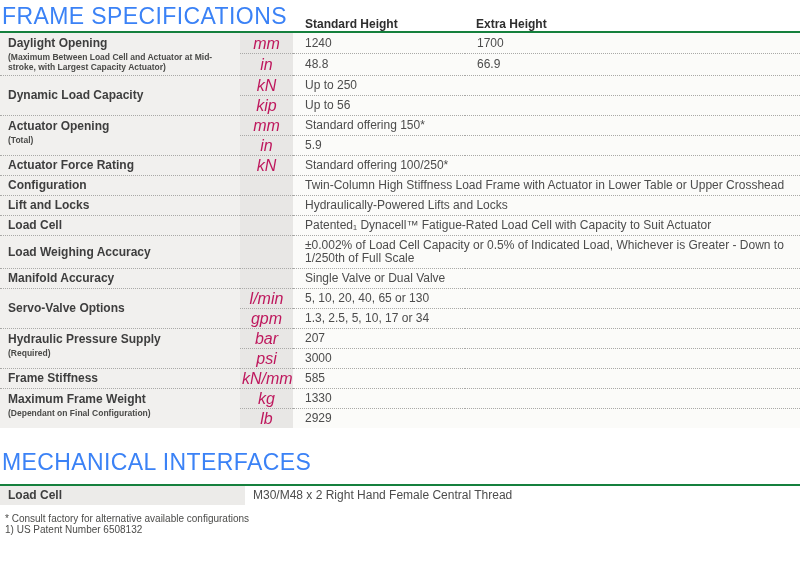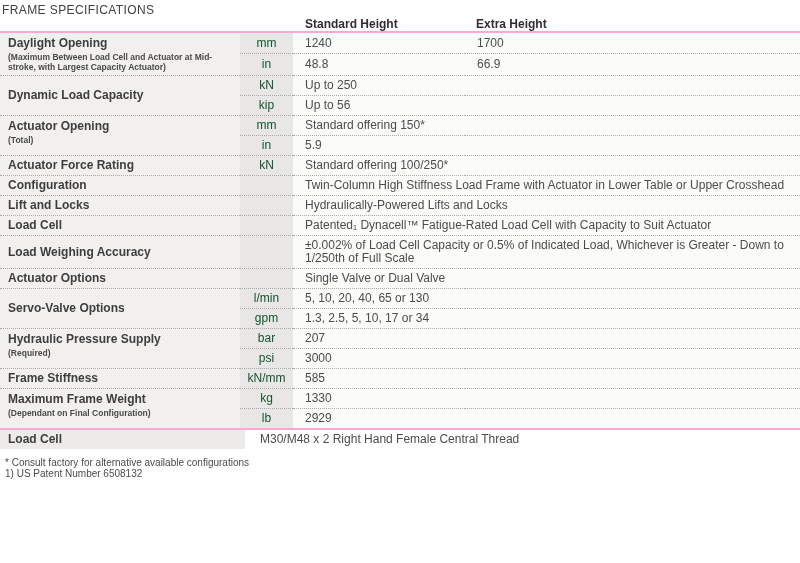--- a/index.html
+++ b/index.html
@@ -1,45 +1,45 @@
 <!DOCTYPE html>
 <html><head>
 <meta charset="utf-8">
 <style>
   html,body{margin:0;padding:0;background:#ffffff;}
   body{font-family:"Liberation Sans", sans-serif; -webkit-font-smoothing:antialiased;}
   #page{position:relative;width:800px;height:563px;background:#fff;overflow:hidden;}
 
   
-  .sec-title{font-size:12px;letter-spacing:0.4px;color:#404040;font-weight:400;}
+  .sec-title{font-size:23px;letter-spacing:0.4px;color:#3b82f6;font-weight:400;}
 
   
   .head-row{position:relative;height:31px;}
   .head-row .sec-title{position:absolute;left:2px;top:3px;}
   .col-head{position:absolute;top:7px;font-size:12px;font-weight:bold;color:#2e2e2e;margin-top:10px;}
   .col-head.std{left:305px;}
   .col-head.ext{left:476px;}
 
   
-  .tbl-wrap{border-top:2px solid #f9a8d4;}
+  .tbl-wrap{border-top:2px solid #15803d;}
   table{border-collapse:collapse;width:800px;table-layout:fixed;}
   td{border-top:1px dotted #a9a9a7;vertical-align:middle;}
   tr.tfirst > td{border-top:none;}
 
   .lbl{background:#f1f0ee;padding:3px 6px 3px 8px;}
   .lbl.top{vertical-align:top;padding-top:4px;}
   .lbl-main{font-weight:bold;font-size:12px;line-height:13px;color:#3e3e3e;}
   .lbl-note{font-weight:bold;font-size:8.5px;line-height:10px;color:#4a4a48;margin-top:2px;}
-  .unit{background:#e8e7e5;text-align:center;font-size:12px;line-height:13px;color:#14532d;padding:3px 2px;}
+  .unit{background:#e8e7e5;text-align:center;font-size:16px;line-height:13px;color:#be185d;padding:3px 2px;font-style:italic;}
   .val{background:#fbfbf9;font-size:12px;line-height:13px;color:#4c4c4c;padding:3px 6px 3px 12px;}
 
   
   .mech-title{margin:21px 0 8px 2px;}
   .mlbl{background:#ecebe9;font-weight:bold;font-size:12px;line-height:13px;color:#3e3e3e;padding:3px 6px 3px 8px;}
-  .mval{background:#ffffff;font-size:12px;line-height:13px;color:#4c4c4c;padding:3px 6px 3px 15px;}
+  .mval{background:#ffffff;font-size:12px;line-height:13px;color:#4c4c4c;padding:3px 6px 3px 8px;}
 
   
   .footnotes{margin:8px 0 0 5px;}
   .footnote{font-size:10px;line-height:11px;color:#4b4b49;}
 </style>
 </head>
 <body>
 
 <div id="page">
 
@@ -134,21 +134,21 @@
       <tr>
         <td class="lbl">
           <div class="lbl-main">Load Weighing Accuracy</div>
         </td>
         <td class="unit"></td>
         <td class="val" colspan="2">±0.002% of Load Cell Capacity or 0.5% of Indicated Load, Whichever is Greater - Down to 1/250th of Full Scale</td>
       </tr>
 
       <tr>
         <td class="lbl">
-          <div class="lbl-main">Actuator Options</div>
+          <div class="lbl-main">Manifold Accuracy</div>
         </td>
         <td class="unit"></td>
         <td class="val" colspan="2">Single Valve or Dual Valve</td>
       </tr>
 
       <tr>
         <td class="lbl" rowspan="2">
           <div class="lbl-main">Servo-Valve Options</div>
         </td>
         <td class="unit">l/min</td>
@@ -190,20 +190,21 @@
       </tr>
       <tr>
         <td class="unit">lb</td>
         <td class="val" colspan="2">2929</td>
       </tr>
 
     </tbody>
   </table>
   </div>
 
+  <div class="sec-title mech-title">MECHANICAL INTERFACES</div>
 
   <div class="tbl-wrap">
   <table>
     <colgroup>
           <col style="width:245px">
           <col style="width:555px">
         </colgroup>
     <tbody>
       <tr class="tfirst">
         <td class="mlbl">Load Cell</td>

